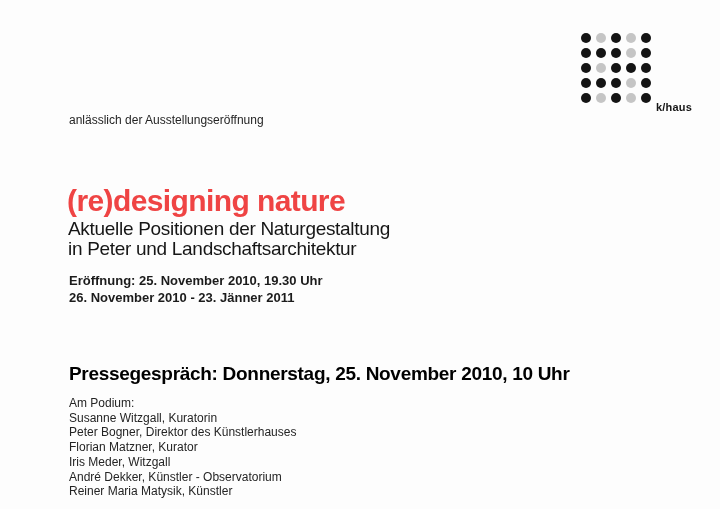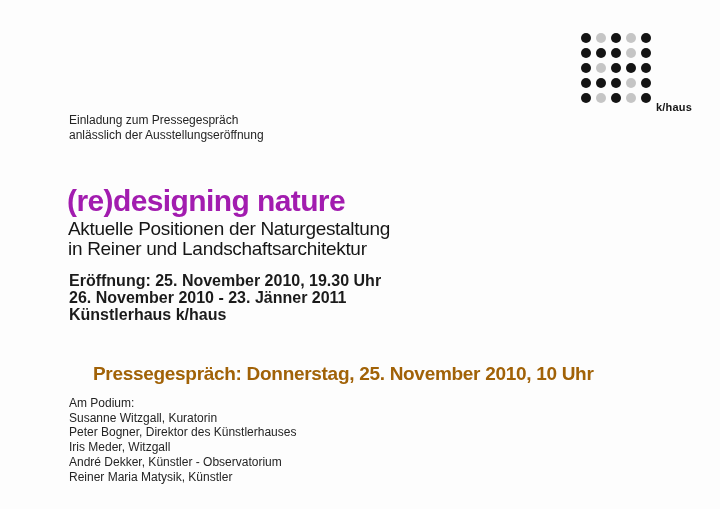--- a/index.html
+++ b/index.html
@@ -47,50 +47,49 @@
     color: #242424;
   }
   .title {
     position: absolute;
     left: 67px;
     top: 184px;
     font-size: 30px;
     line-height: 33px;
     font-weight: bold;
     letter-spacing: -0.6px;
-    color: #a21caf;
+    color: #ef4444;
   }
   .subtitle {
     position: absolute;
     left: 68px;
     top: 219px;
     font-size: 19px;
     line-height: 19.5px;
     font-weight: normal;
     letter-spacing: -0.3px;
     color: #161616;
   }
   .dates {
     position: absolute;
     left: 69px;
     top: 272px;
-    font-size: 16px;
+    font-size: 13px;
     font-weight: bold;
     line-height: 17px;
     color: #1b1b1b;
   }
   .press-heading {
     position: absolute;
     left: 69px;
     top: 363px;
     font-size: 19px;
     font-weight: bold;
     letter-spacing: -0.3px;
-    color: #a16207;
-    margin-left: 24px;
+    color: #000000;
   }
   .podium {
     position: absolute;
     left: 69px;
     top: 396px;
     font-size: 12px;
     line-height: 14.7px;
     color: #242424;
   }
 </style>
@@ -122,41 +121,40 @@
       <span class="dot" style="background: rgb(20, 20, 20);"></span>
       <span class="dot" style="background: rgb(20, 20, 20);"></span>
       <span class="dot" style="background: rgb(197, 197, 197);"></span>
       <span class="dot" style="background: rgb(20, 20, 20);"></span>
       <span class="dot" style="background: rgb(197, 197, 197);"></span>
       <span class="dot" style="background: rgb(20, 20, 20);"></span>
     </div>
   <div class="logo-label">k/haus</div>
 
   <div class="intro">
-    <div>Einladung zum Pressegespräch</div>
     <div>anlässlich der Ausstellungseröffnung</div>
   </div>
 
   <h1 class="title">(re)designing nature</h1>
 
   <div class="subtitle">
     <div>Aktuelle Positionen der Naturgestaltung</div>
-    <div>in Reiner und Landschaftsarchitektur</div>
+    <div>in Peter und Landschaftsarchitektur</div>
   </div>
 
   <div class="dates">
     <div>Eröffnung: 25. November 2010, 19.30 Uhr</div>
     <div>26. November 2010 - 23. Jänner 2011</div>
-    <div>Künstlerhaus k/haus</div>
   </div>
 
   <h2 class="press-heading">Pressegespräch: Donnerstag, 25. November 2010, 10 Uhr</h2>
 
   <div class="podium">
     <div>Am Podium:</div>
     <div>Susanne Witzgall, Kuratorin</div>
     <div>Peter Bogner, Direktor des Künstlerhauses</div>
+    <div>Florian Matzner, Kurator</div>
     <div>Iris Meder, Witzgall</div>
     <div>André Dekker, Künstler - Observatorium</div>
     <div>Reiner Maria Matysik, Künstler</div>
   </div>
 
 </div>
 
 </body></html>

